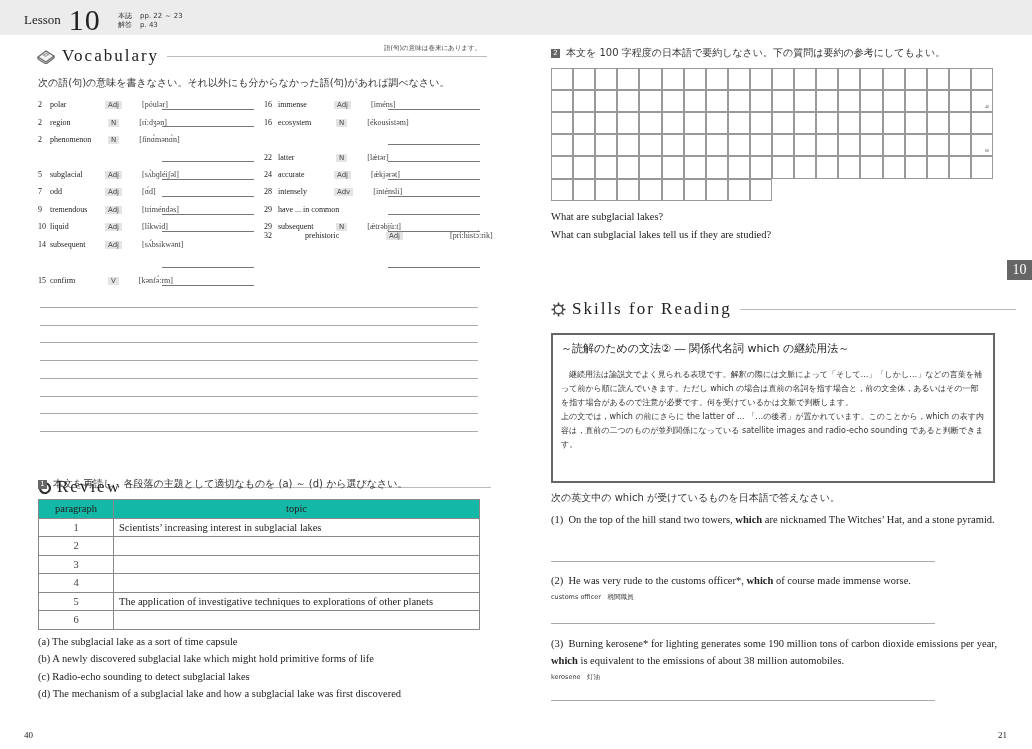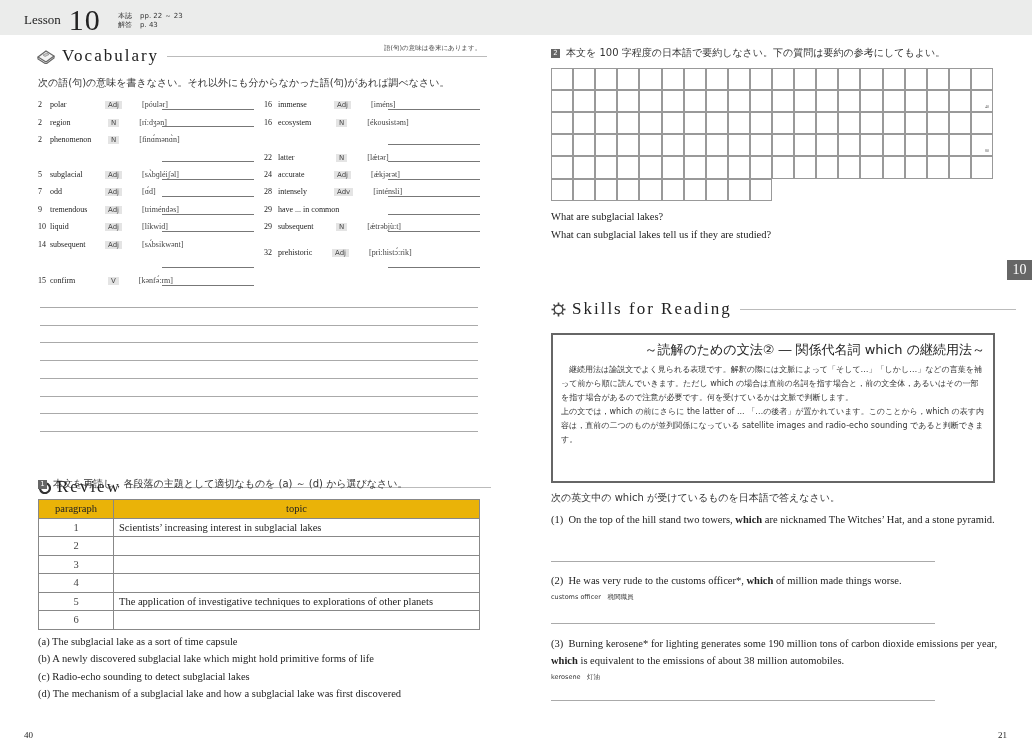--- a/index.html
+++ b/index.html
@@ -20,31 +20,31 @@
   .instr { font-size: 10px; color: #333; }
   .vrow { position: absolute; font-size: 8px; display: flex; align-items: center; white-space: nowrap; }
   .vrow .n { width: 12px; }
   .vrow .w { width: 48px; }
   .pos { background: #e4e4e4; padding: 0 3px; font-family: "DejaVu Sans", sans-serif; font-size: 7px; color: #444; }
   .ipa { margin-left: 20px; color: #444; }
   .blank { position: absolute; height: 1px; background: #777; width: 92px; }
   .rule { position: absolute; left: 40px; width: 438px; height: 1px; background: #aaa; }
   table.rev { position: absolute; left: 38px; top: 499px; width: 442px; border-collapse: collapse; font-size: 10.5px; }
   table.rev th, table.rev td { border: 1px solid #888; height: 18.5px; padding: 0 5px; }
-  table.rev th { background: #eab308; font-weight: normal; margin-left: 33px; }
+  table.rev th { background: #14b8a6; font-weight: normal; margin-left: 33px; }
   table.rev td.c { text-align: center; width: 75px; color: #444; }
   .choice { position: absolute; left: 38px; font-size: 10.5px; }
   .marker { display: inline-block; width: 9px; height: 9px; background: #666; color: #fff; font-size: 7px; text-align: center; line-height: 9px; font-family: "DejaVu Sans", sans-serif; margin-right: 6px; vertical-align: middle; }
   .grid { position: absolute; left: 551px; top: 68px; }
   .cell { position: absolute; width: 22.2px; height: 22.2px; border: 1px solid #999; }
   .gridnum { position: absolute; font-size: 4px; color: #555; }
   .q { position: absolute; left: 551px; font-size: 10.5px; }
   .tab10 { position: absolute; left: 1007px; top: 260px; width: 25px; height: 20px; background: #666; color: #fff; font-size: 14px; text-align: center; line-height: 20px; }
   .skills-box { position: absolute; left: 551px; top: 333px; width: 444px; height: 150px; border: 2px solid #666; padding: 6px 8px; }
-  .skills-box .title { text-align: right; font-size: 13px; margin-bottom: 4px; }
+  .skills-box .title { text-align: left; font-size: 11px; margin-bottom: 12px; }
   .skills-box .p { font-size: 8px; line-height: 14px; color: #333; }
   .skills-box .ex { font-size: 9px; line-height: 22px; margin-top: 2px; }
   .u { text-decoration: underline; }
   .ansline { position: absolute; left: 551px; width: 384px; height: 1px; background: #aaa; }
   .ex-item { position: absolute; left: 551px; width: 446px; font-size: 10.5px; line-height: 17px; }
   .gloss { position: absolute; left: 551px; font-size: 6.5px; color: #333; }
   .pageno { position: absolute; font-size: 9px; }
 </style>
 </head>
 <body>
@@ -177,21 +177,21 @@
 <div class="vrow" style="left:264px;top:205px;">
     <span style="width:14px;">29</span>
     <span>have ... in common</span>
   </div>
 <div class="vrow" style="left:264px;top:222px;">
     <span style="width:14px;">29</span>
     <span style="width:58px;">subsequent</span>
     <span class="pos">N</span>
     <span class="ipa">[ǽtrəbjùːt]</span>
   </div>
-<div class="vrow" style="left:264px;top:248px;">
+<div class="vrow" style="left:264px;top:231px;gap:27px;">
     <span style="width:14px;">32</span>
     <span style="width:54px;">prehistoric</span>
     <span class="pos">Adj</span>
     <span class="ipa">[prìːhistɔ́ːrik]</span>
   </div>
 
 <div>
   <div class="blank" style="left:388px;top:109px;"></div>
   <div class="blank" style="left:388px;top:144px;"></div>
   <div class="blank" style="left:388px;top:161px;"></div>
@@ -407,21 +407,21 @@
   <div class="title jp">～読解のための文法② ― 関係代名詞 which の継続用法～</div>
   <div class="p jp">　継続用法は論説文でよく見られる表現です。解釈の際には文脈によって「そして…」「しかし…」などの言葉を補って前から順に読んでいきます。ただし which の場合は直前の名詞を指す場合と，前の文全体，あるいはその一部を指す場合があるので注意が必要です。何を受けているかは文脈で判断します。</div>
   <div class="p jp">上の文では，which の前にさらに the latter of ... 「…の後者」が置かれています。このことから，which の表す内容は，直前の二つのものが並列関係になっている satellite images and radio-echo sounding であると判断できます。</div>
 </div>
 
 <div class="abs jp instr" style="left:551px;top:491px;">次の英文中の which が受けているものを日本語で答えなさい。</div>
 
 <div class="ex-item" style="top:511px;"><span>(1)</span>&nbsp; <span>On the top of the hill stand two towers, </span><b>which</b><span> are nicknamed The Witches’ Hat, and a stone pyramid.</span></div>
 <div class="ansline" style="top:561px;"></div>
 
-<div class="ex-item" style="top:572px;"><span>(2)</span>&nbsp; <span>He was very rude to the customs officer*, </span><b>which</b><span> of million made things worse.</span></div>
+<div class="ex-item" style="top:572px;"><span>(2)</span>&nbsp; <span>He was very rude to the customs officer*, </span><b>which</b><span> of course made immense worse.</span></div>
 <div class="gloss jp" style="top:593px;">customs officer　税関職員</div>
 <div class="ansline" style="top:623px;"></div>
 
 <div class="ex-item" style="top:635px;text-align:justify;"><span>(3)</span>&nbsp; <span>Burning kerosene* for lighting generates some 190 million tons of carbon dioxide emissions per year, </span><b>which</b><span> is equivalent to the emissions of about 38 million automobiles.</span></div>
 <div class="gloss jp" style="top:673px;">kerosene　灯油</div>
 <div class="ansline" style="top:700px;"></div>
 
 <div class="pageno" style="left:998px;top:730px;">21</div>
 
 </body></html>

